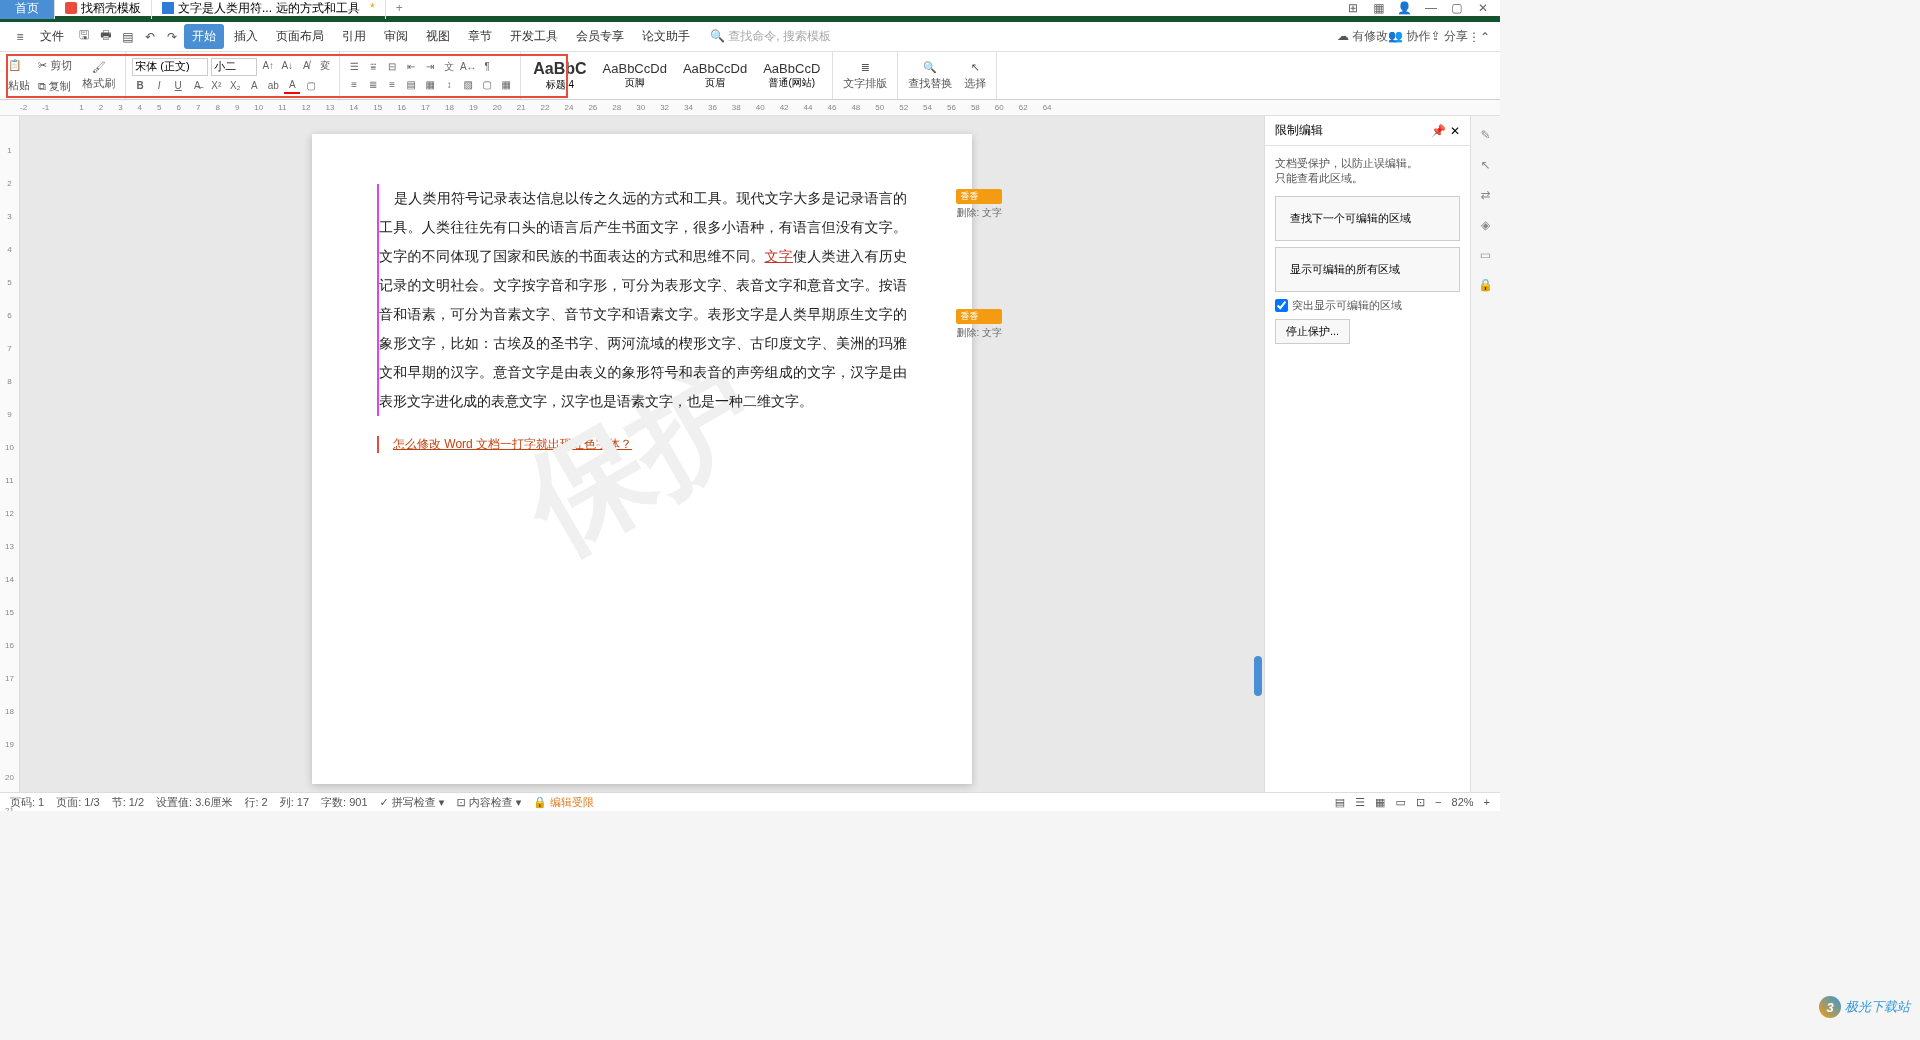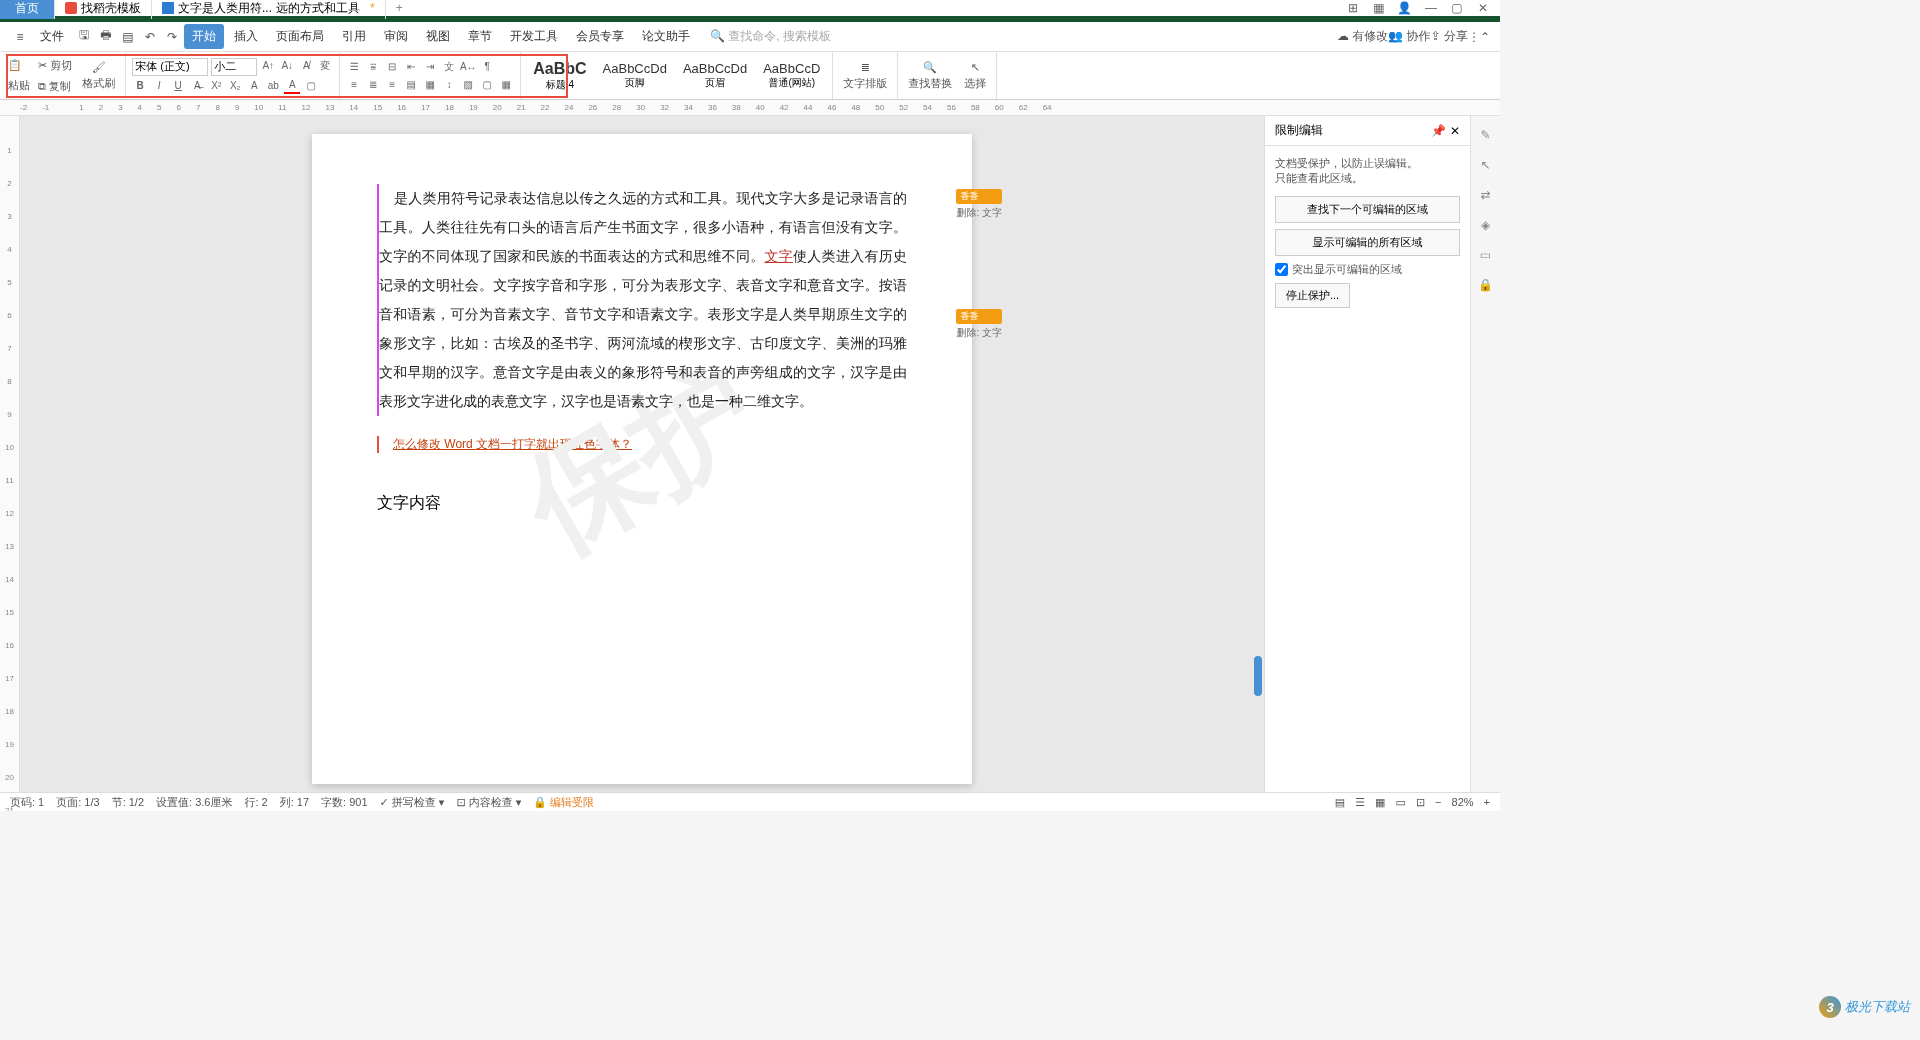--- a/index.html
+++ b/index.html
@@ -57,21 +57,21 @@
 .comment { position: absolute; font-size: 10px; }
 .comment-1 { top: 55px; right: -30px; }
 .comment-2 { top: 175px; right: -30px; }
 .comment .badge { background: #f39c12; color: #fff; padding: 1px 4px; border-radius: 2px; font-size: 9px; }
 .comment .del { color: #666; margin-top: 2px; }
 
 
 .right-panel { width: 206px; background: #fff; border-left: 1px solid #ddd; display: flex; flex-direction: column; }
 .panel-header { padding: 6px 10px; border-bottom: 1px solid #e0e0e0; display: flex; align-items: center; justify-content: space-between; font-size: 12px; }
 .panel-body { padding: 10px; font-size: 11px; color: #555; }
-.panel-btn { display: block; width: 100%; border: 1px solid #ccc; background: #f8f8f8; padding: 5px; margin-bottom: 6px; text-align: center; font-size: 11px; }
+.panel-btn { display: block; width: 100%; border: 1px solid #ccc; background: #f8f8f8; padding: 14px; margin-bottom: 6px; text-align: left; font-size: 11px; }
 .panel-chk { display: flex; align-items: center; gap: 4px; margin-bottom: 6px; }
 
 
 .side-tools { width: 30px; background: #f5f5f5; border-left: 1px solid #ddd; display: flex; flex-direction: column; align-items: center; gap: 12px; padding-top: 10px; }
 .side-ico { width: 18px; height: 18px; color: #888; display: flex; align-items: center; justify-content: center; }
 
 
 .statusbar { height: 19px; background: #fff; border-top: 1px solid #ddd; display: flex; align-items: center; padding: 0 10px; font-size: 11px; color: #555; gap: 12px; }
 .status-right { margin-left: auto; display: flex; align-items: center; gap: 10px; }
 .status-lock { color: #e67e22; }
@@ -331,21 +331,20 @@
       <span>27</span>
       <span>28</span>
     </div>
   <div class="doc-area">
     <div class="page">
       <div class="watermark">保护</div>
       <div class="doc-text">
         &nbsp;&nbsp;&nbsp;&nbsp;<span>是人类用符号记录表达信息以传之久远的方式和工具。现代文字大多是记录语言的工具。人类往往先有口头的语言后产生书面文字，很多小语种，有语言但没有文字。文字的不同体现了国家和民族的书面表达的方式和思维不同。</span><span class="red-link">文字</span><span>使人类进入有历史记录的文明社会。文字按字音和字形，可分为表形文字、表音文字和意音文字。按语音和语素，可分为音素文字、音节文字和语素文字。表形文字是人类早期原生文字的象形文字，比如：古埃及的圣书字、两河流域的楔形文字、古印度文字、美洲的玛雅文和早期的汉字。意音文字是由表义的象形符号和表音的声旁组成的文字，汉字是由表形文字进化成的表意文字，汉字也是语素文字，也是一种二维文字。</span>
       </div>
       <div class="red-q">怎么修改 Word 文档一打字就出现红色字体？</div>
-      <div class="doc-h2">文字内容</div>
       <div class="comment comment-1">
         <div class="badge">香香</div>
         <div class="del">删除: 文字</div>
       </div>
       <div class="comment comment-2">
         <div class="badge">香香</div>
         <div class="del">删除: 文字</div>
       </div>
     </div>
     <div class="scroll-handle"></div>

